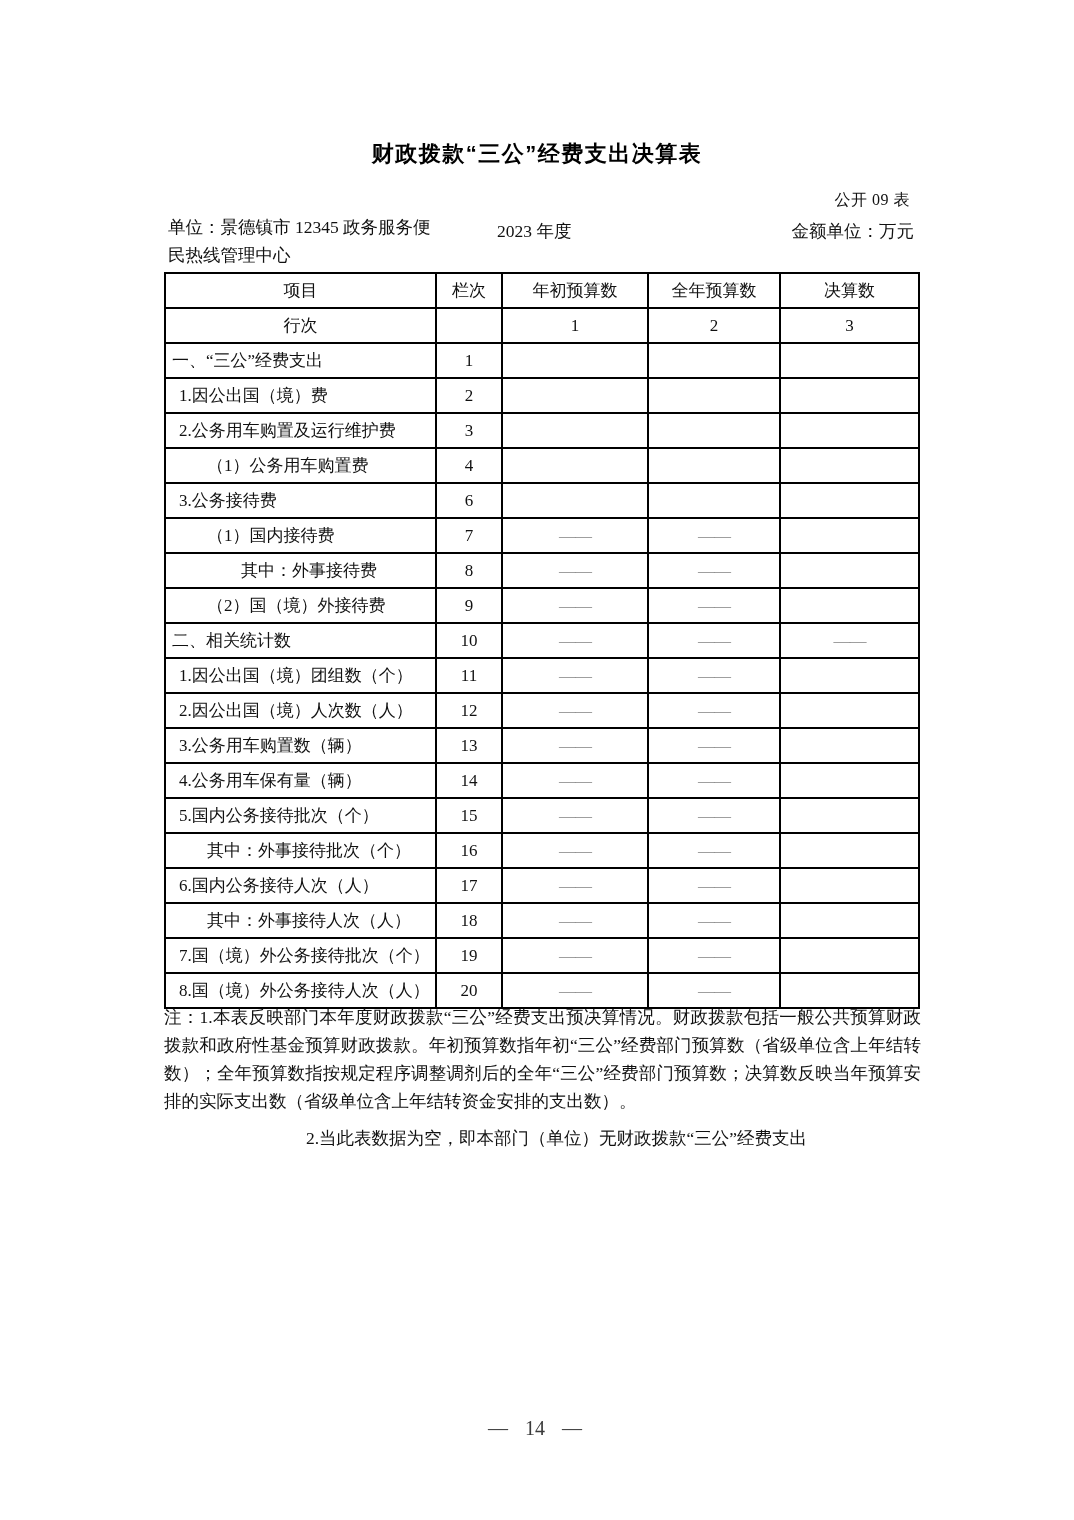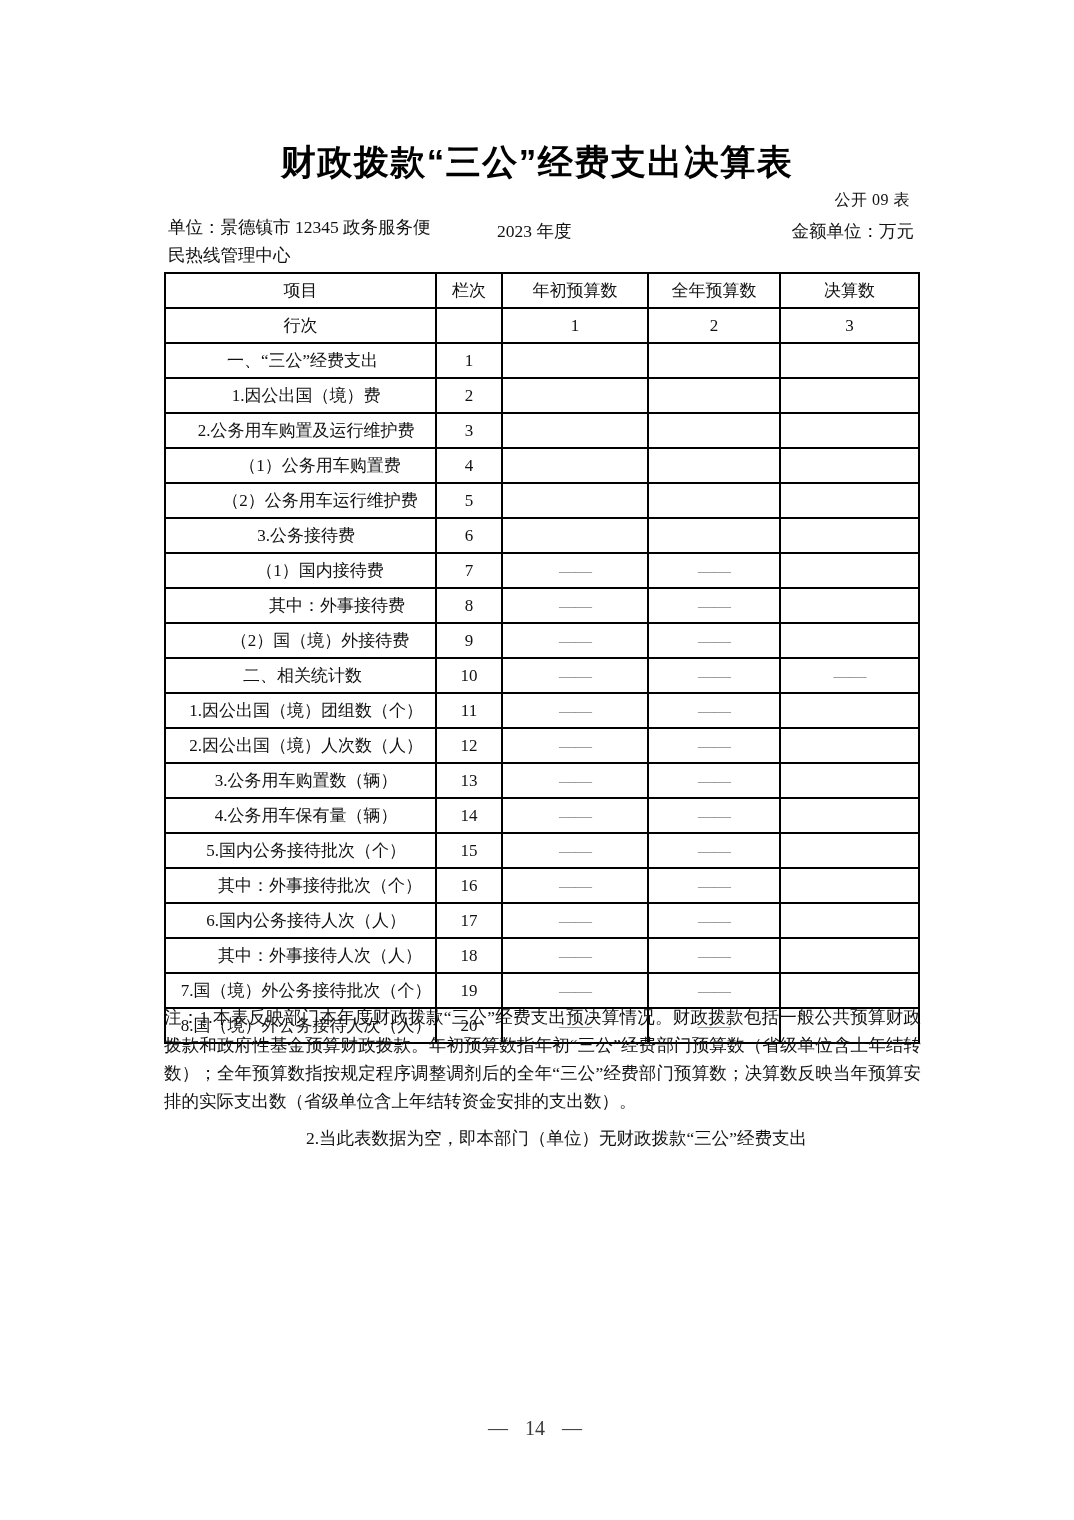--- a/index.html
+++ b/index.html
@@ -11,21 +11,21 @@
     font-family: "Liberation Serif", "DejaVu Serif", serif;
     color: #111;
     overflow: hidden;
   }
   .doc-title {
     position: absolute;
     top: 139px; left: 0; right: 0;
     text-align: center;
     font-family: "Liberation Sans", "DejaVu Sans", sans-serif;
     font-weight: bold;
-    font-size: 35px;
+    font-size: 22px;
     letter-spacing: 1.5px;
     color: #000;
   }
   .form-code {
     position: absolute;
     top: 190px; right: 164px;
     font-size: 16px;
     letter-spacing: 0.5px;
   }
   .unit-line {
@@ -57,21 +57,21 @@
   table.main td, table.main th {
     border: 2px solid #000;
     height: 33px;
     font-size: 17px;
     font-weight: normal;
     padding: 0 2px;
     overflow: hidden;
     white-space: nowrap;
   }
   table.main .center { text-align: center; }
-  table.main .item { text-align: center; }
+  table.main .item { text-align: left; }
   .ind0 { padding-left: 6px !important; }
   .ind1 { padding-left: 13px !important; }
   .ind2 { padding-left: 41px !important; }
   .ind3 { padding-left: 75px !important; }
   .dash { color: #8f8f8f; letter-spacing: -1px; }
   .notes {
     position: absolute;
     top: 1003px; left: 164px;
     width: 757px;
     font-size: 17.5px;
@@ -148,27 +148,20 @@
       <td class="c3 center"></td>
     </tr>
         <tr>
       <td class="item ind2">（1）公务用车购置费</td>
       <td class="line center">4</td>
       <td class="c1 center"></td>
       <td class="c2 center"></td>
       <td class="c3 center"></td>
     </tr>
         <tr>
-      <td class="item ind2">（2）公务用车运行维护费</td>
-      <td class="line center">5</td>
-      <td class="c1 center"></td>
-      <td class="c2 center"></td>
-      <td class="c3 center"></td>
-    </tr>
-        <tr>
       <td class="item ind1">3.公务接待费</td>
       <td class="line center">6</td>
       <td class="c1 center"></td>
       <td class="c2 center"></td>
       <td class="c3 center"></td>
     </tr>
         <tr>
       <td class="item ind2">（1）国内接待费</td>
       <td class="line center">7</td>
       <td class="c1 center dash">——</td>

